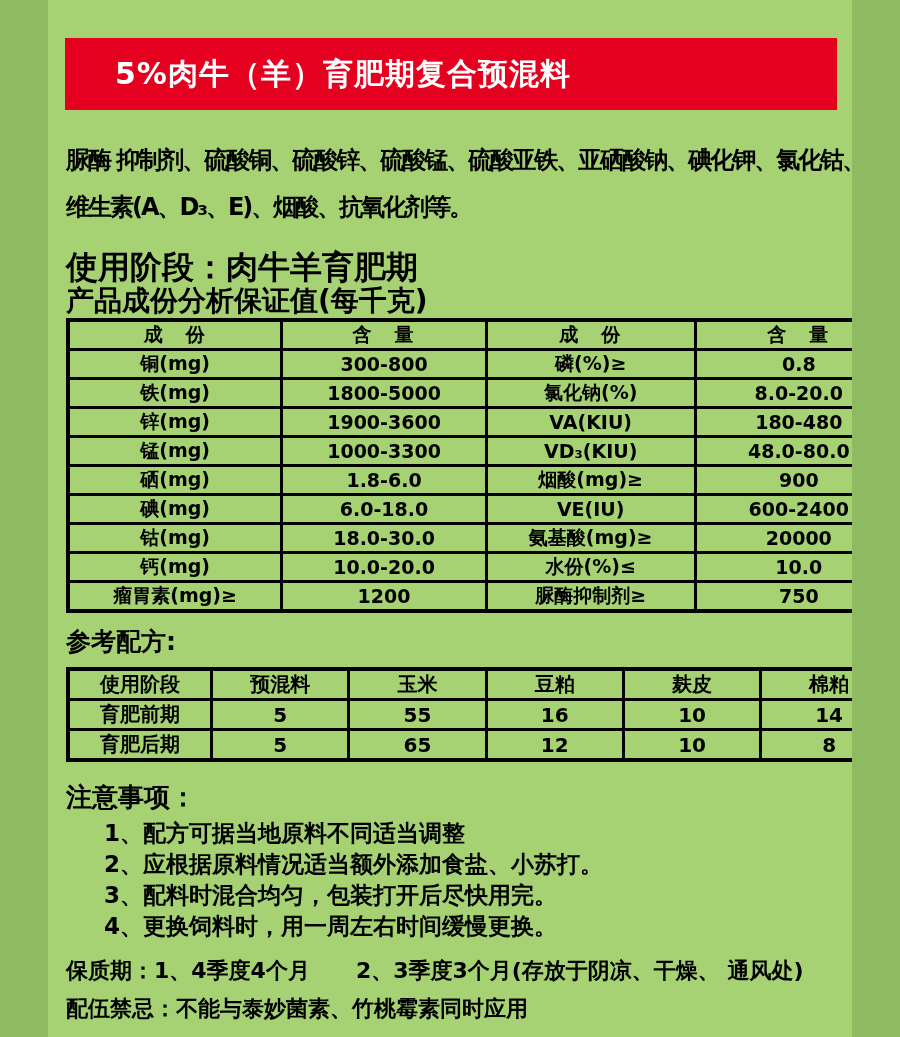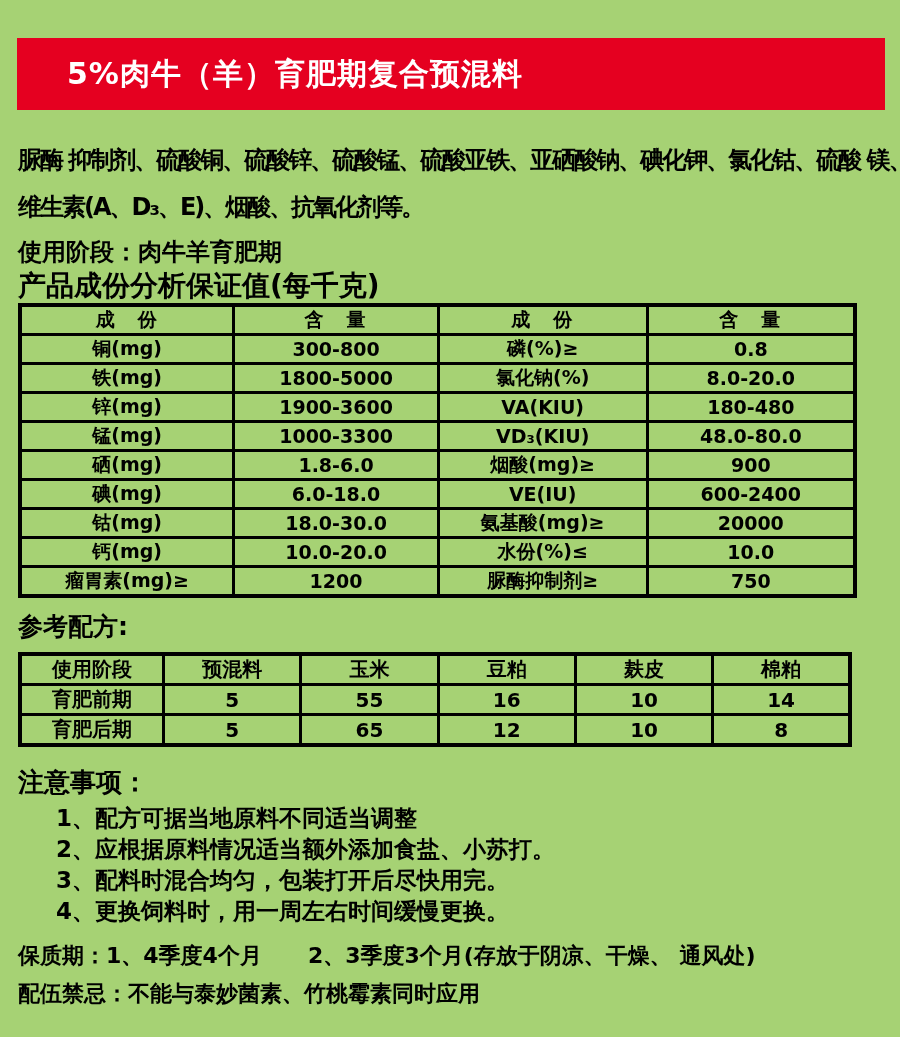--- a/index.html
+++ b/index.html
@@ -1,19 +1,19 @@
 <!DOCTYPE html>
 <html><head>
 <meta charset="utf-8">
 <style>
   * { margin:0; padding:0; box-sizing:border-box; }
   html,body { background:#8fba62; }
   .page {
     position:relative;
-    width:900px; height:1037px;
+    width:804px; height:1037px;
     margin:0 auto;
     background:#a6d274;
     font-family:"DejaVu Sans","Liberation Sans",sans-serif;
     font-weight:700;
     color:#000;
     overflow:hidden;
   }
   .banner {
     margin:38px 15px 0 17px;
     height:72px;
@@ -32,22 +32,22 @@
     margin:27px 16px 0 18px;
   }
   .ing-line {
     display:block;
     font-size:24px;
     letter-spacing:-2px;
     line-height:47px;
     white-space:nowrap;
   }
   .stage-line {
-    margin:5px 0 0 18px;
-    font-size:24px;
+    margin:20px 0 0 18px;
+    font-size:32px;
     line-height:33px;
   }
   .analysis-title {
     margin:0 0 0 18px;
     font-size:28px;
     line-height:33px;
   }
   table {
     border-collapse:collapse;
     table-layout:fixed;

